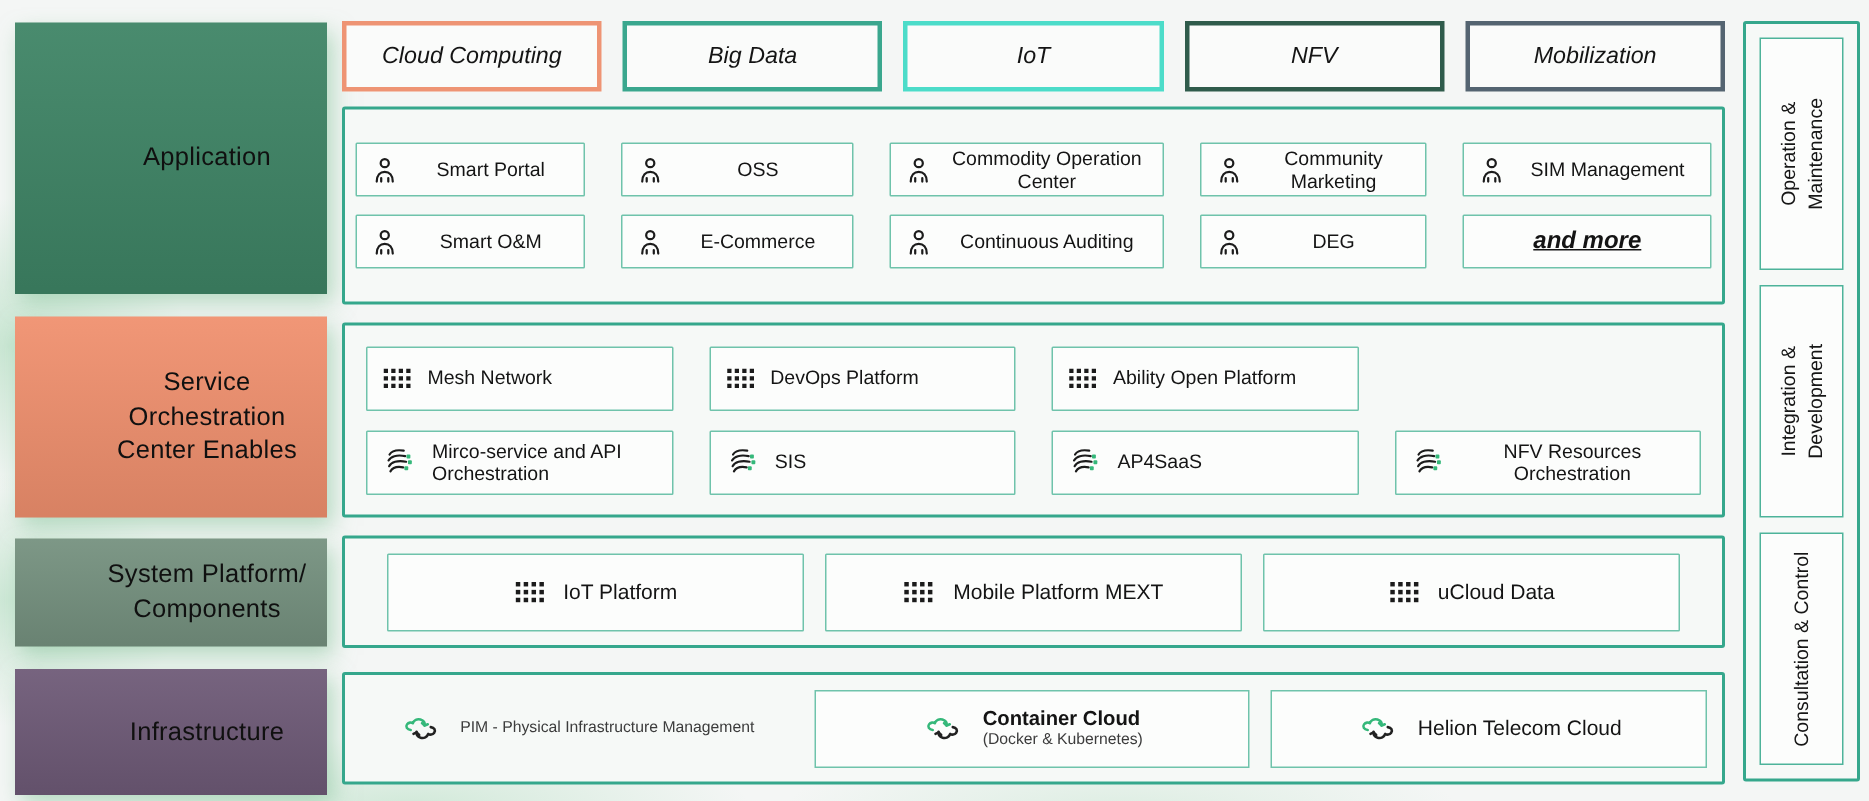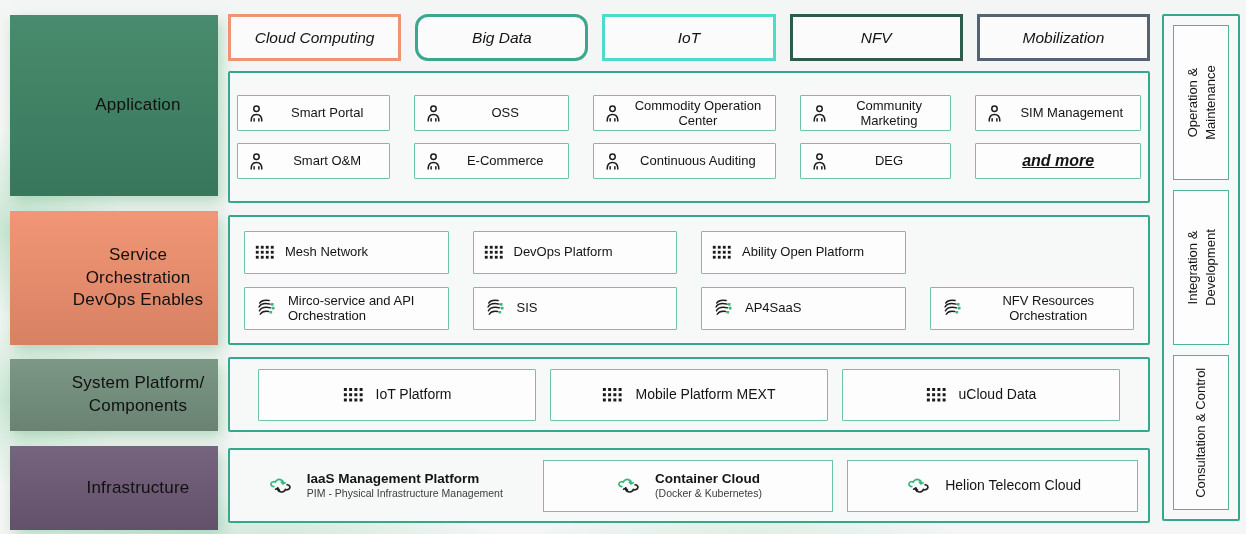--- a/index.html
+++ b/index.html
@@ -144,35 +144,35 @@
 </svg>
 
 <div class="canvas">
 
   <div class="layer-label ll-app" style="background-color: rgb(62, 132, 101);">
     <span class="line">Application</span>
   </div>
   <div class="layer-label ll-svc" style="background-color: rgb(240, 144, 110);">
     <span class="line">Service</span>
     <span class="line">Orchestration</span>
-    <span class="line">DevOps Enables</span>
+    <span class="line">Center Enables</span>
   </div>
   <div class="layer-label ll-sys" style="background-color: rgb(117, 145, 127);">
     <span class="line">System Platform/</span>
     <span class="line">Components</span>
   </div>
   <div class="layer-label ll-infra" style="background-color: rgb(110, 90, 119);">
     <span class="line">Infrastructure</span>
   </div>
 
   <div class="tabs">
     <div class="tab" style="border-color: rgb(238, 148, 116);">
         <span>Cloud Computing</span>
       </div>
-    <div class="tab" style="border-color: rgb(58, 167, 142); border-radius: 13px;">
+    <div class="tab" style="border-color: rgb(58, 167, 142);">
         <span>Big Data</span>
       </div>
     <div class="tab" style="border-color: rgb(76, 220, 201);">
         <span>IoT</span>
       </div>
     <div class="tab" style="border-color: rgb(47, 91, 75);">
         <span>NFV</span>
       </div>
     <div class="tab" style="border-color: rgb(84, 100, 113);">
         <span>Mobilization</span>
@@ -352,21 +352,20 @@
   </div>
 
   <div class="panel p-infra">
     <div class="cell plain">
       <span class="icon">
           <svg viewBox="0 0 30 22" width="29" height="21">
             <use href="#i-cloud"></use>
           </svg>
         </span>
       <span class="txt">
-        <span class="title" style="display:block">IaaS Management Platform</span>
         <span class="sub" style="display:block">PIM - Physical Infrastructure Management</span>
       </span>
     </div>
     <div class="cell">
       <span class="icon">
           <svg viewBox="0 0 30 22" width="29" height="21">
             <use href="#i-cloud"></use>
           </svg>
         </span>
       <span class="txt">

